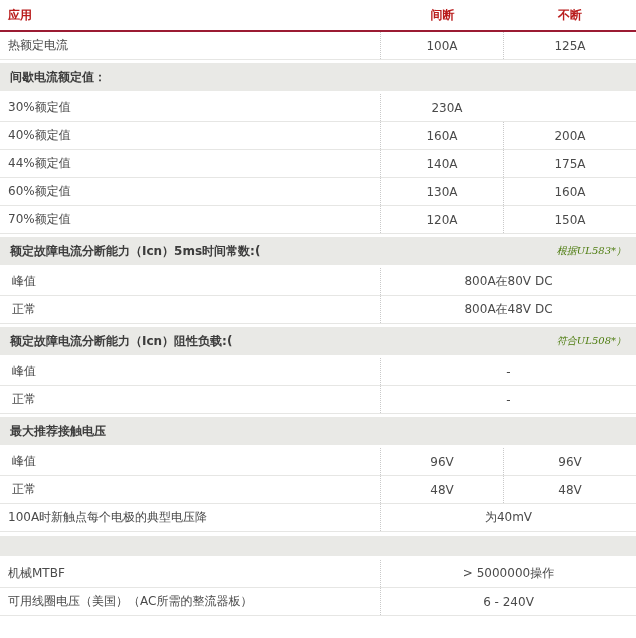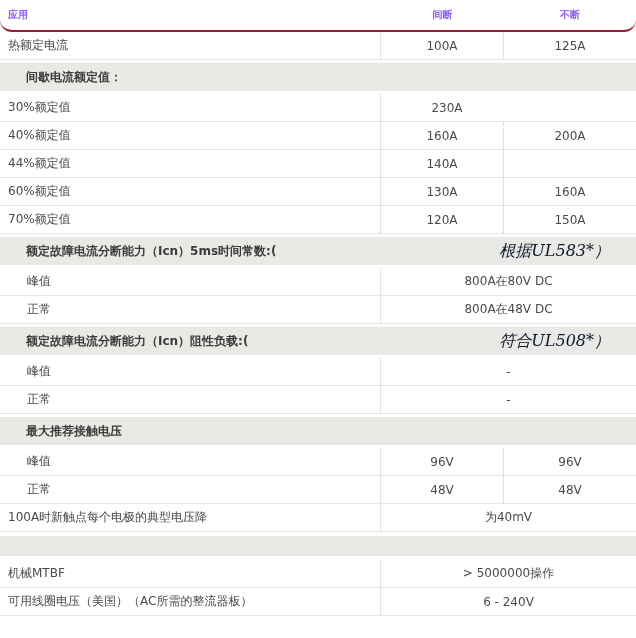--- a/index.html
+++ b/index.html
@@ -18,34 +18,33 @@
     display: flex;
     align-items: center;
     min-height: 28px;
     border-bottom: 1px solid #e6e6e4;
     box-sizing: border-box;
   }
   .row.hdr {
     min-height: 32px;
     border-bottom: 2px solid #9b1b32;
     font-weight: bold;
-    color: #8b5cf6;
-    font-size: 10px;
-    border-radius: 12px;
+    color: #b91c1c;
+    font-size: 12px;
   }
   .c-label {
     flex: 0 0 381px;
     box-sizing: border-box;
     padding: 0 8px;
     align-self: stretch;
     display: flex;
     align-items: center;
   }
   .c-label.sep { border-right: 1px dotted #c9c9c9; text-align: right; }
-  .c-label.indent { padding-left: 27px; }
+  .c-label.indent { padding-left: 12px; }
   .c-v1 {
     flex: 0 0 123px;
     box-sizing: border-box;
     text-align: center;
     align-self: stretch;
     display: flex;
     align-items: center;
     justify-content: center;
   }
   .c-v1.sep { border-right: 1px dotted #c9c9c9; }
@@ -64,33 +63,33 @@
     display: flex;
     align-items: center;
     justify-content: center;
   }
   .section {
     display: flex;
     align-items: center;
     justify-content: space-between;
     min-height: 28px;
     margin: 3px 0;
-    padding: 0 26px;
+    padding: 0 10px;
     background: #e9e9e6;
     font-weight: bold;
     color: #3c3c3c;
     border-bottom: none;
     box-sizing: border-box;
   }
   .section .note {
     font-weight: normal;
     font-style: italic;
-    color: #0f172a;
+    color: #4d7c0f;
     font-family: "DejaVu Serif", "Liberation Serif", serif;
-    font-size: 16px;
+    font-size: 10px;
   }
   .section.empty {
     min-height: 20px;
     margin: 4px 0;
   }
 </style>
 </head>
 <body>
 
 <div class="spec-table">
@@ -118,20 +117,21 @@
 
   <div class="row">
     <div class="c-label sep">40%额定值</div>
     <div class="c-v1 sep">160A</div>
     <div class="c-v2">200A</div>
   </div>
 
   <div class="row">
     <div class="c-label sep">44%额定值</div>
     <div class="c-v1 sep">140A</div>
+    <div class="c-v2">175A</div>
   </div>
 
   <div class="row">
     <div class="c-label sep">60%额定值</div>
     <div class="c-v1 sep">130A</div>
     <div class="c-v2">160A</div>
   </div>
 
   <div class="row">
     <div class="c-label sep">70%额定值</div>

